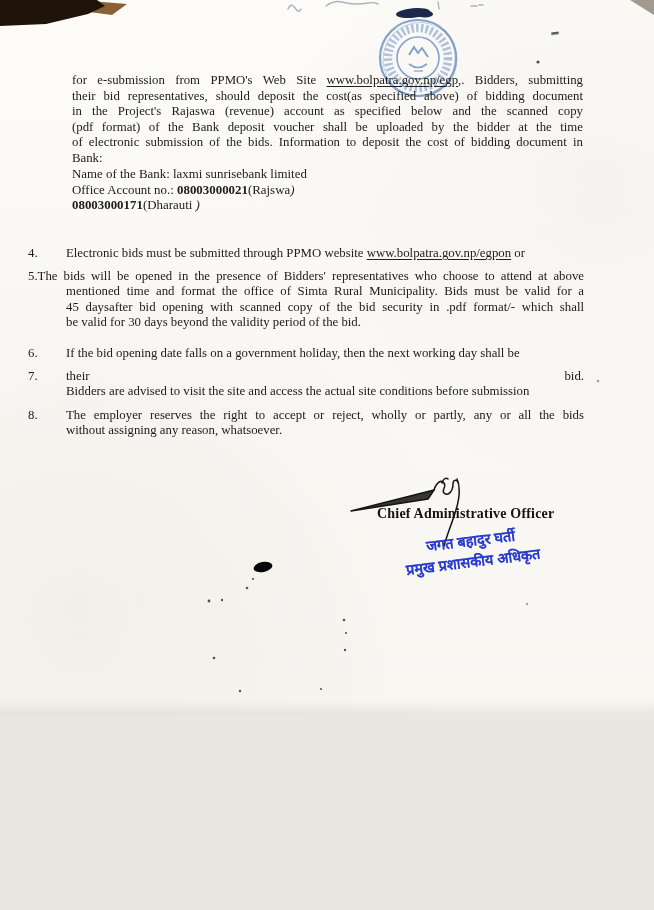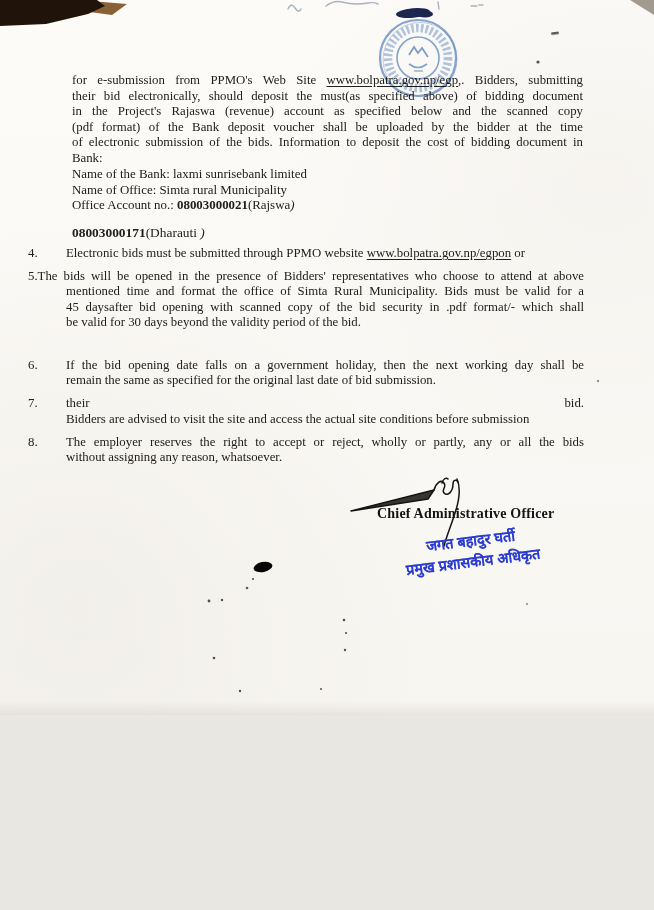--- a/index.html
+++ b/index.html
@@ -17,21 +17,21 @@
   .jblock .line{white-space:normal;text-align:justify;text-align-last:justify;}
   .jblock .line:last-child{text-align-last:auto;}
   .u{text-decoration:underline;text-decoration-thickness:1px;text-underline-offset:2px;}
   .b{font-weight:700;}
   .i{font-style:italic;}
   #intro{position:absolute;left:72px;top:73px;width:511px;font-size:12.8px;line-height:15.6px;}
   #bank{position:absolute;left:72px;top:167px;width:480px;font-size:12.9px;line-height:15.6px;}
   #bank .line:nth-child(4){margin-top:11px;font-size:13.4px;}
   #items{position:absolute;left:66px;top:246px;width:518px;font-size:12.8px;line-height:15.2px;}
   .item{position:relative;margin-bottom:8px;}
-  .item:nth-child(2){margin-bottom:28px;}
+  .item:nth-child(2){margin-bottom:16px;}
   .item-num{position:absolute;left:-38px;top:0;font-size:12.8px;}
   .item.hang .item-lines .line:first-child{margin-left:-38px;}
   
   #sig-title{position:absolute;left:377px;top:506px;font-weight:700;font-size:14px;letter-spacing:.2px;color:#141414;}
   #stamp-text{
     position:absolute;left:388px;top:541px;width:164px;text-align:center;
     transform:rotate(-7deg);transform-origin:left top;
     color:var(--pen, #2a3bd1);font-size:14.5px;line-height:21px;font-weight:600;
     font-family:"Liberation Sans", sans-serif;
     text-shadow:0 0 .5px rgba(42,59,209,.55);
@@ -59,30 +59,29 @@
   .bottom-tint{position:absolute;left:0;right:0;bottom:0;height:14px;
     background:linear-gradient(rgba(0,0,0,0), rgba(120,110,90,.12));}
 </style>
 </head>
 <body>
 
 <div class="page">
 
   <div id="intro" class="jblock">
       <div class="line"><span>for e-submission from PPMO's Web Site </span><span class="u">www.bolpatra.gov.np/egp</span><span>,. Bidders, submitting</span></div>
-      <div class="line"><span>their bid electronically, should deposit the must(as specified above) of bidding document</span></div>
+      <div class="line"><span>their bid representatives, should deposit the cost(as specified above) of bidding document</span></div>
       <div class="line"><span>in the Project's Rajaswa (revenue) account as specified below and the scanned copy</span></div>
       <div class="line"><span>(pdf format) of the Bank deposit voucher shall be uploaded by the bidder at the time</span></div>
       <div class="line"><span>of electronic submission of the bids. Information to deposit the cost of bidding document in</span></div>
       <div class="line"><span>Bank:</span></div>
     </div>
 
   <div id="bank">
       <div class="line"><span>Name of the Bank: laxmi sunrisebank limited</span></div>
-      <div class="line"><span>Name of Office: Simta rural Municipality</span></div>
       <div class="line"><span>Office Account no.: </span><span class="b">08003000021</span><span>(Rajswa</span><span class="i">)</span></div>
       <div class="line"><span class="b">08003000171</span><span>(Dharauti </span><span class="i">)</span></div>
     </div>
 
   <div id="items">
       <div class="item">
         <span class="item-num">4.</span>
         <div class="item-lines jblock">
           <div class="line"><span>Electronic bids must be submitted through PPMO website </span><span class="u">www.bolpatra.gov.np/egp</span><span class="u">on</span><span> or</span></div>
         </div>
@@ -93,21 +92,20 @@
           <div class="line"><span>5.The bids will be opened in the presence of Bidders' representatives who choose to attend at above</span></div>
           <div class="line"><span>mentioned time and format the office of Simta Rural Municipality. Bids must be valid for a</span></div>
           <div class="line"><span>45 daysafter bid opening with scanned copy of the bid security in .pdf format/- which shall</span></div>
           <div class="line"><span>be valid for 30 days beyond the validity period of the bid.</span></div>
         </div>
       </div>
       <div class="item">
         <span class="item-num">6.</span>
         <div class="item-lines jblock">
           <div class="line"><span>If the bid opening date falls on a government holiday, then the next working day shall be</span></div>
-          <div class="line"><span>remain the same as specified for the original last date of bid submission.</span></div>
         </div>
       </div>
       <div class="item">
         <span class="item-num">7.</span>
         <div class="item-lines jblock">
           <div class="line"><span>their bid.</span></div>
           <div class="line"><span>Bidders are advised to visit the site and access the actual site conditions before submission</span></div>
         </div>
       </div>
       <div class="item">

